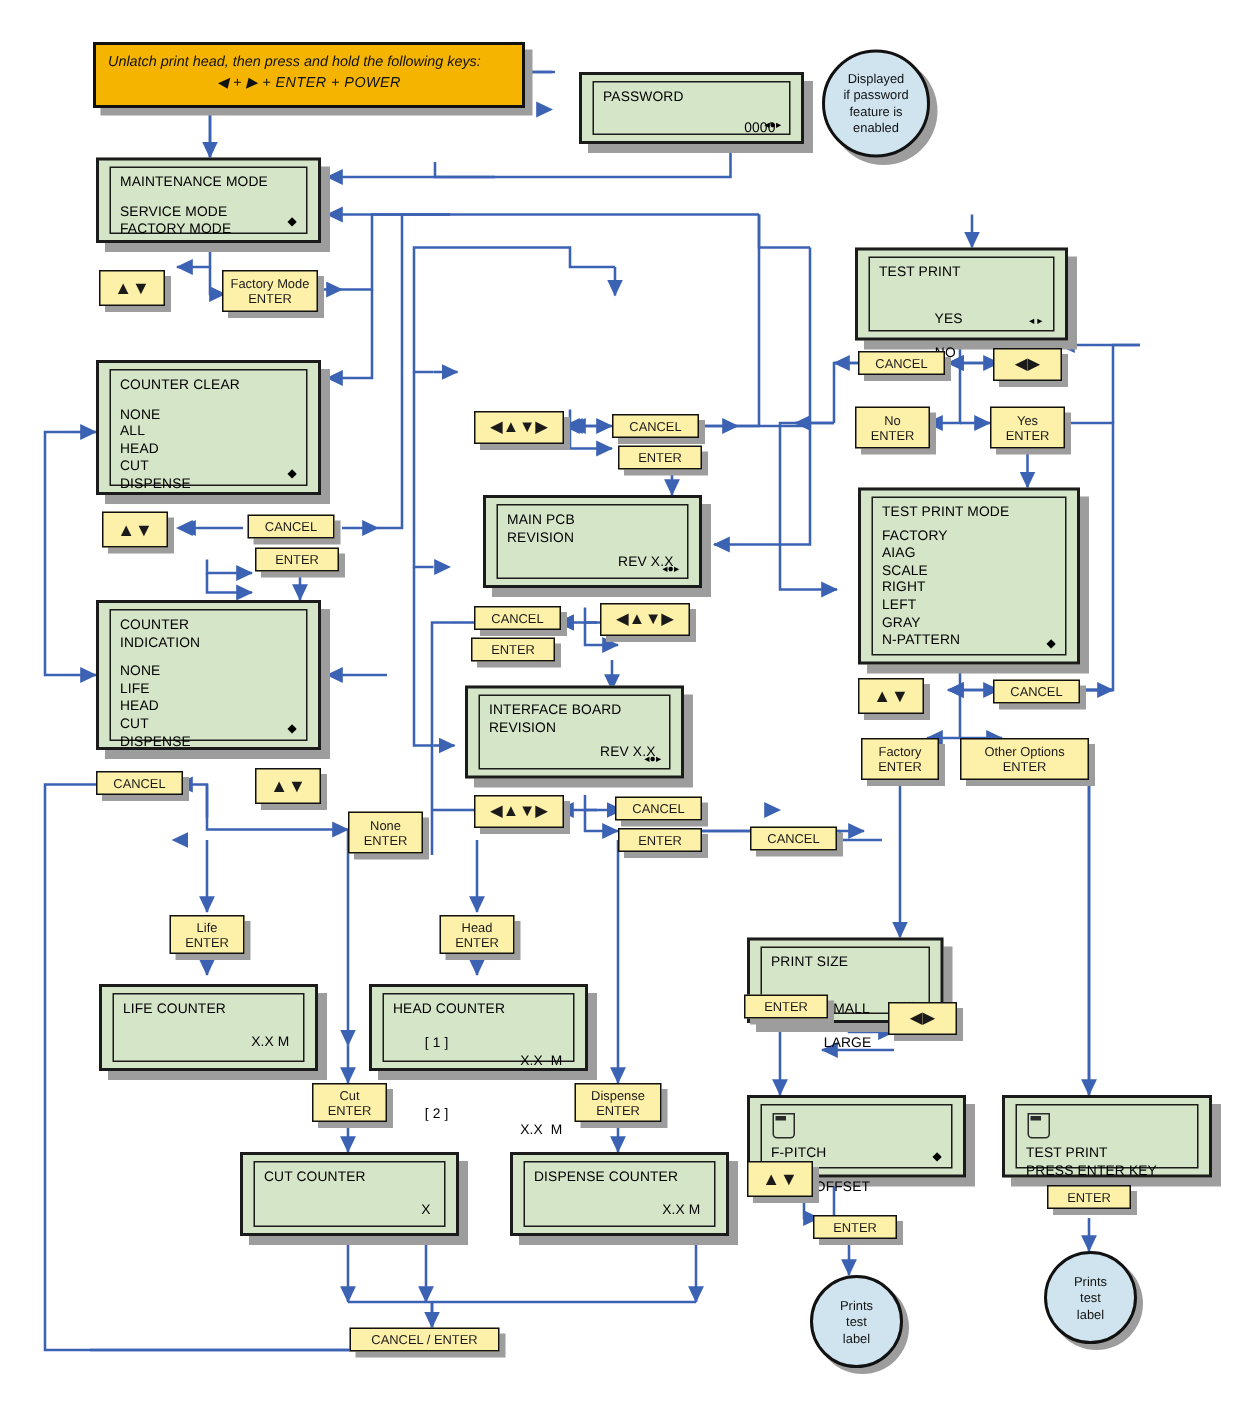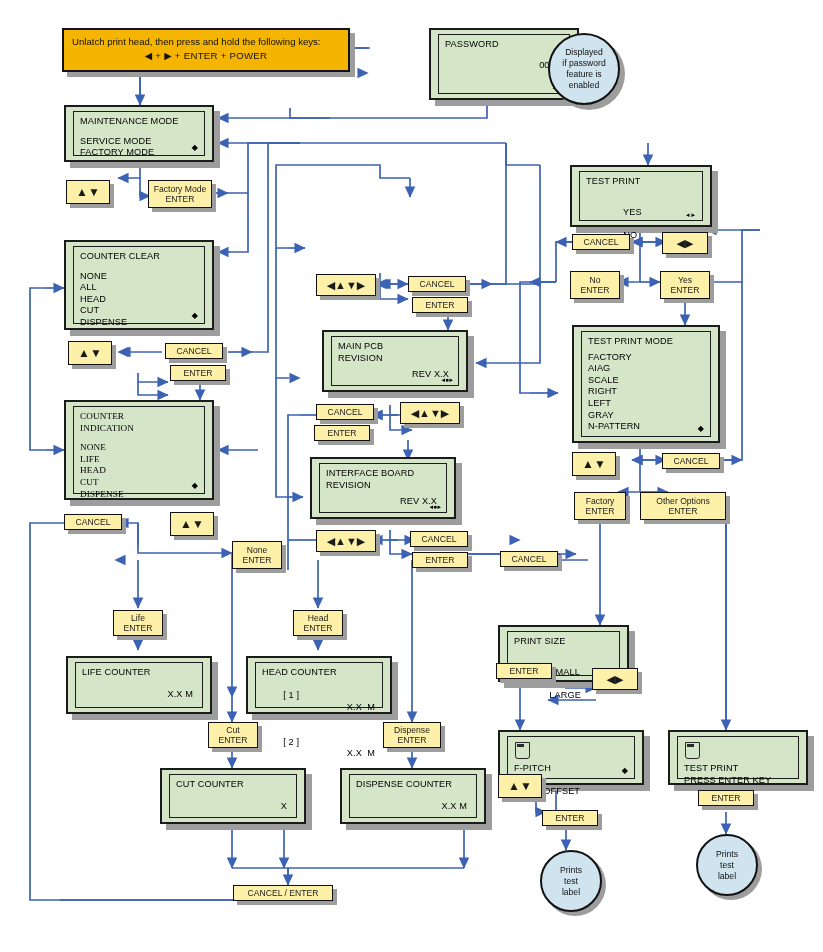--- a/index.html
+++ b/index.html
@@ -258,26 +258,26 @@
       <path d="M726,518 L726,730"></path>
 
       <path d="M60,900 L288,900"></path>
       <path d="M232,868 L464,868"></path>
       <path d="M288,868 L288,885"></path>
 
       <path d="M524,786 L510,786 L510,798 L524,798"></path>
     </g>
   </svg>
 
-  <div class="node banner" style="left:62px;top:28px;width:288px;height:44px;">
+  <div class="node banner" style="left:62px;top:28px;width:288px;height:44px;font-style:italic;">
     <div class="l1">Unlatch print head, then press and hold the following keys:</div>
     <div class="l2">◀  +  ▶  + ENTER   +  POWER</div>
   </div>
 
-  <div class="node lcd" style="left:386px;top:28px;width:150px;height:72px;margin-left:43px;">
+  <div class="node lcd" style="left:386px;top:48px;width:150px;height:48px;">
     <div class="inner">
       <div class="title">PASSWORD</div>
       <div class="val" style="top:25px;">0000</div>
       <div class="scroll-4">◂●▸</div>
     </div>
   </div>
 
   <div class="node circle sh" style="left:548px;top:33px;width:72px;height:72px;">
     <div>
       <div>Displayed</div>
@@ -321,21 +321,21 @@
   <div class="node key" style="left:68px;top:341px;width:44px;height:24px;">
     <span class="glyphs">▲▼</span>
   </div>
   <div class="node key" style="left:165px;top:343px;width:58px;height:16px;">
     <span>CANCEL</span>
   </div>
   <div class="node key" style="left:170px;top:365px;width:56px;height:16px;">
     <span>ENTER</span>
   </div>
 
-  <div class="node lcd" style="left:64px;top:400px;width:150px;height:100px;font-family:Liberation Serif, serif;">
+  <div class="node lcd" style="left:64px;top:400px;width:150px;height:100px;">
     <div class="inner">
       <div class="title">COUNTER</div>
       <div class="title">INDICATION</div>
       <div class="gap"></div>
       <div class="row">NONE</div>
       <div class="row">LIFE</div>
       <div class="row">HEAD</div>
       <div class="row">CUT</div>
       <div class="row">DISPENSE</div>
       <div class="scroll-ud">◆</div>

